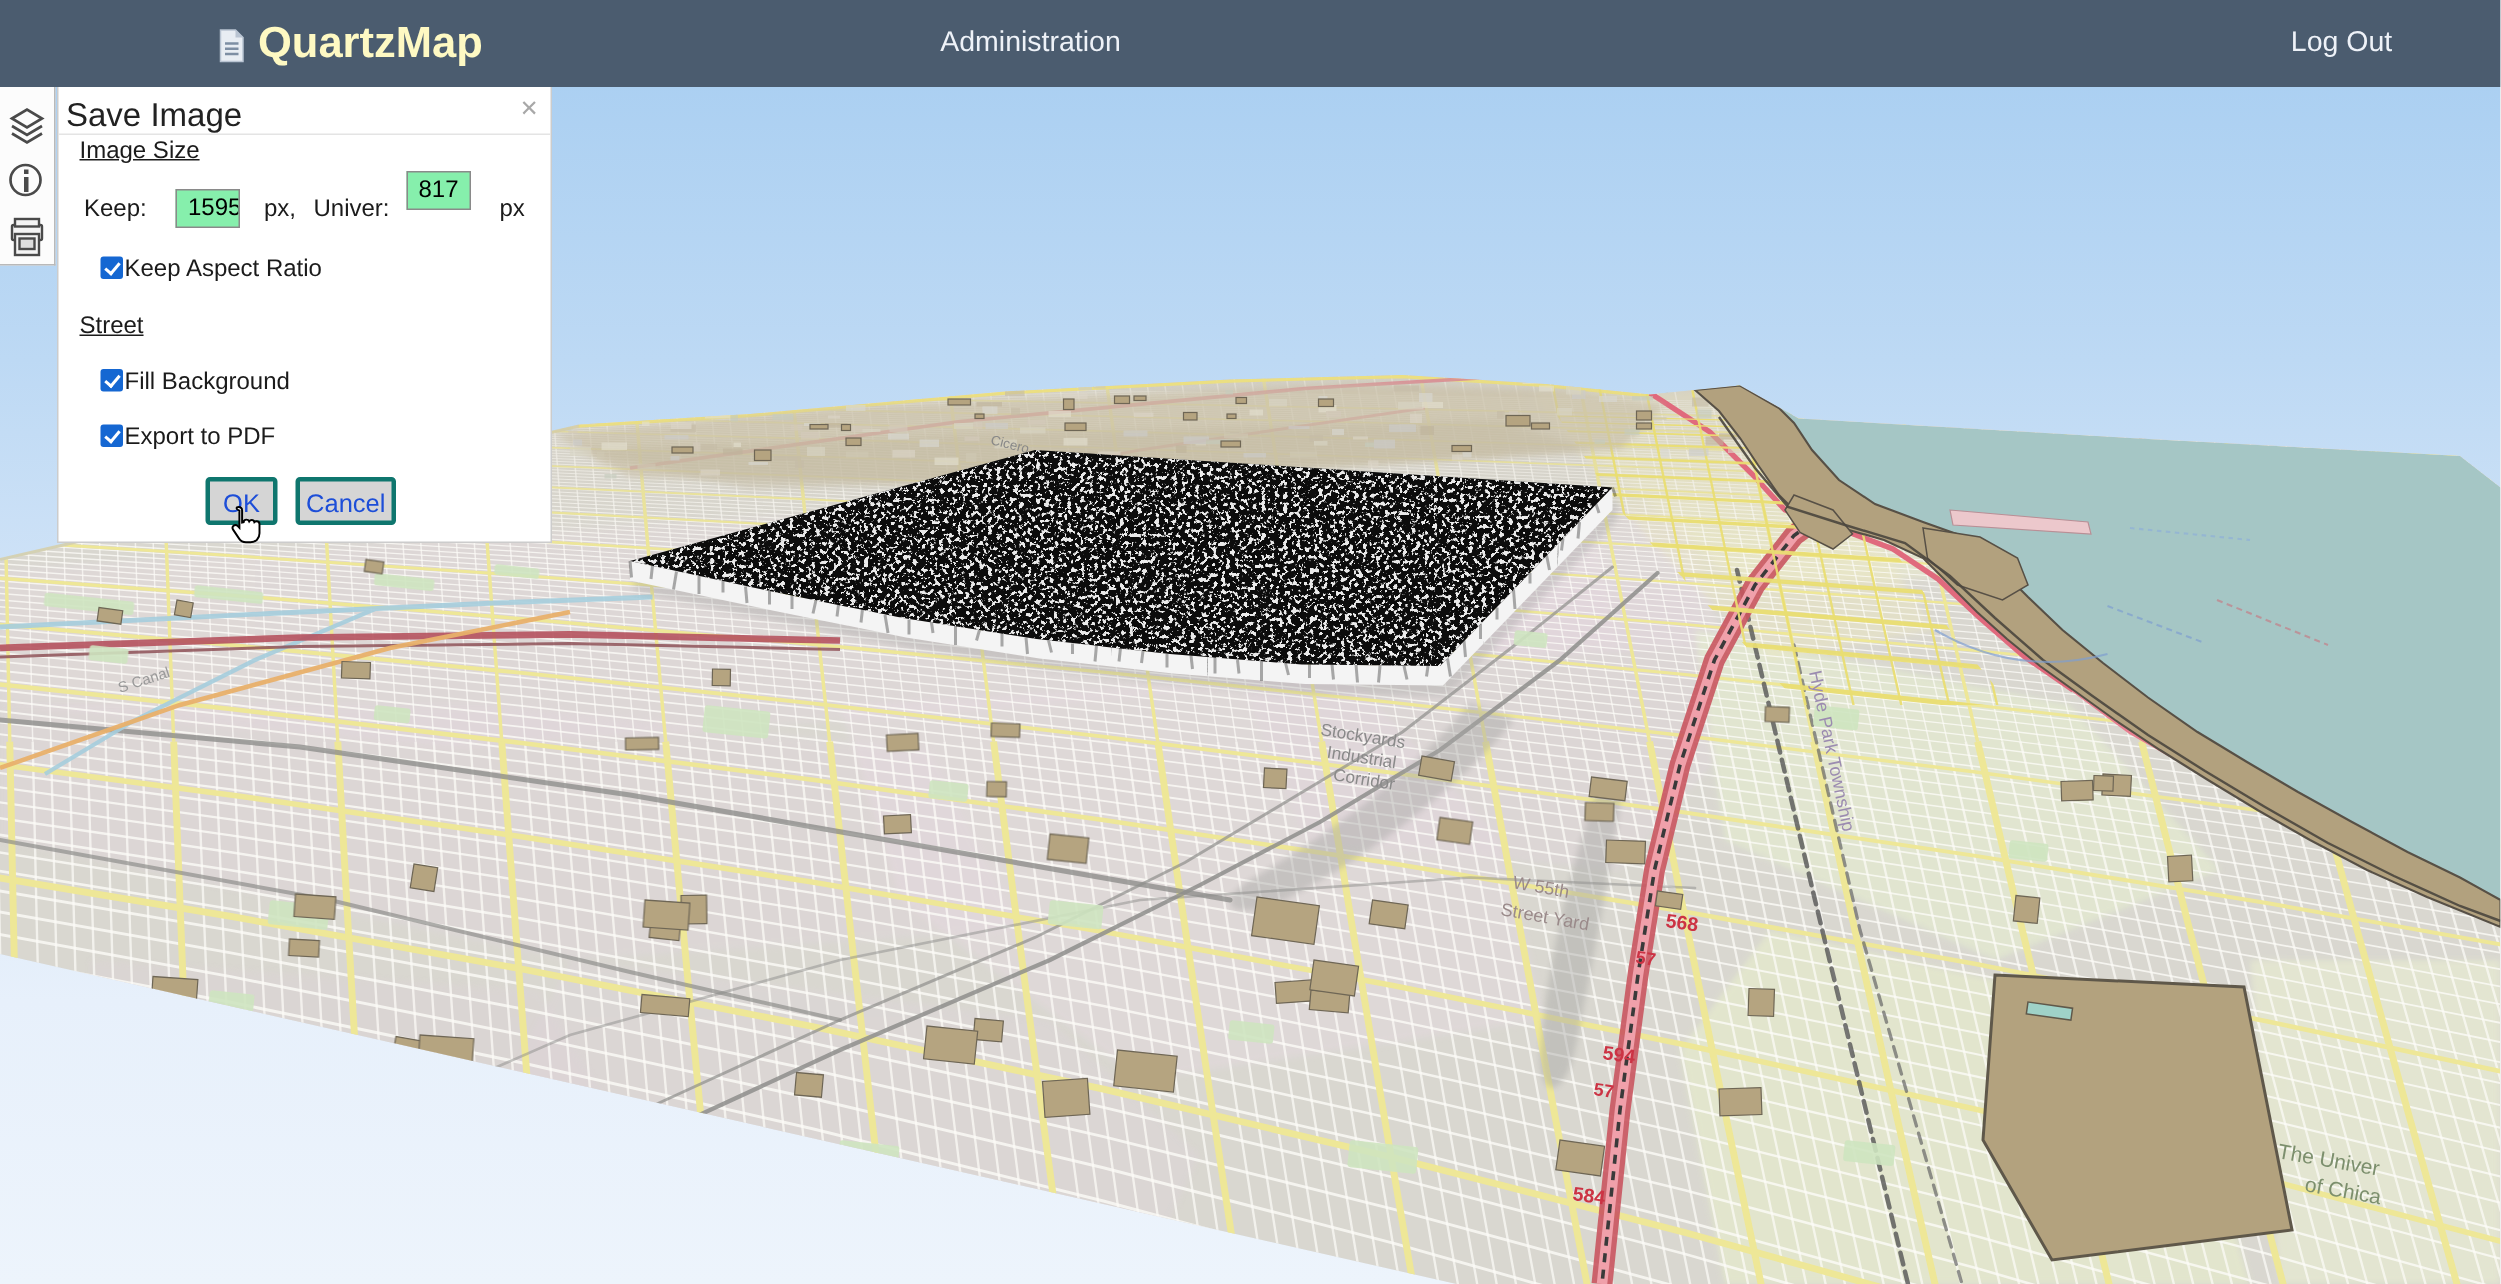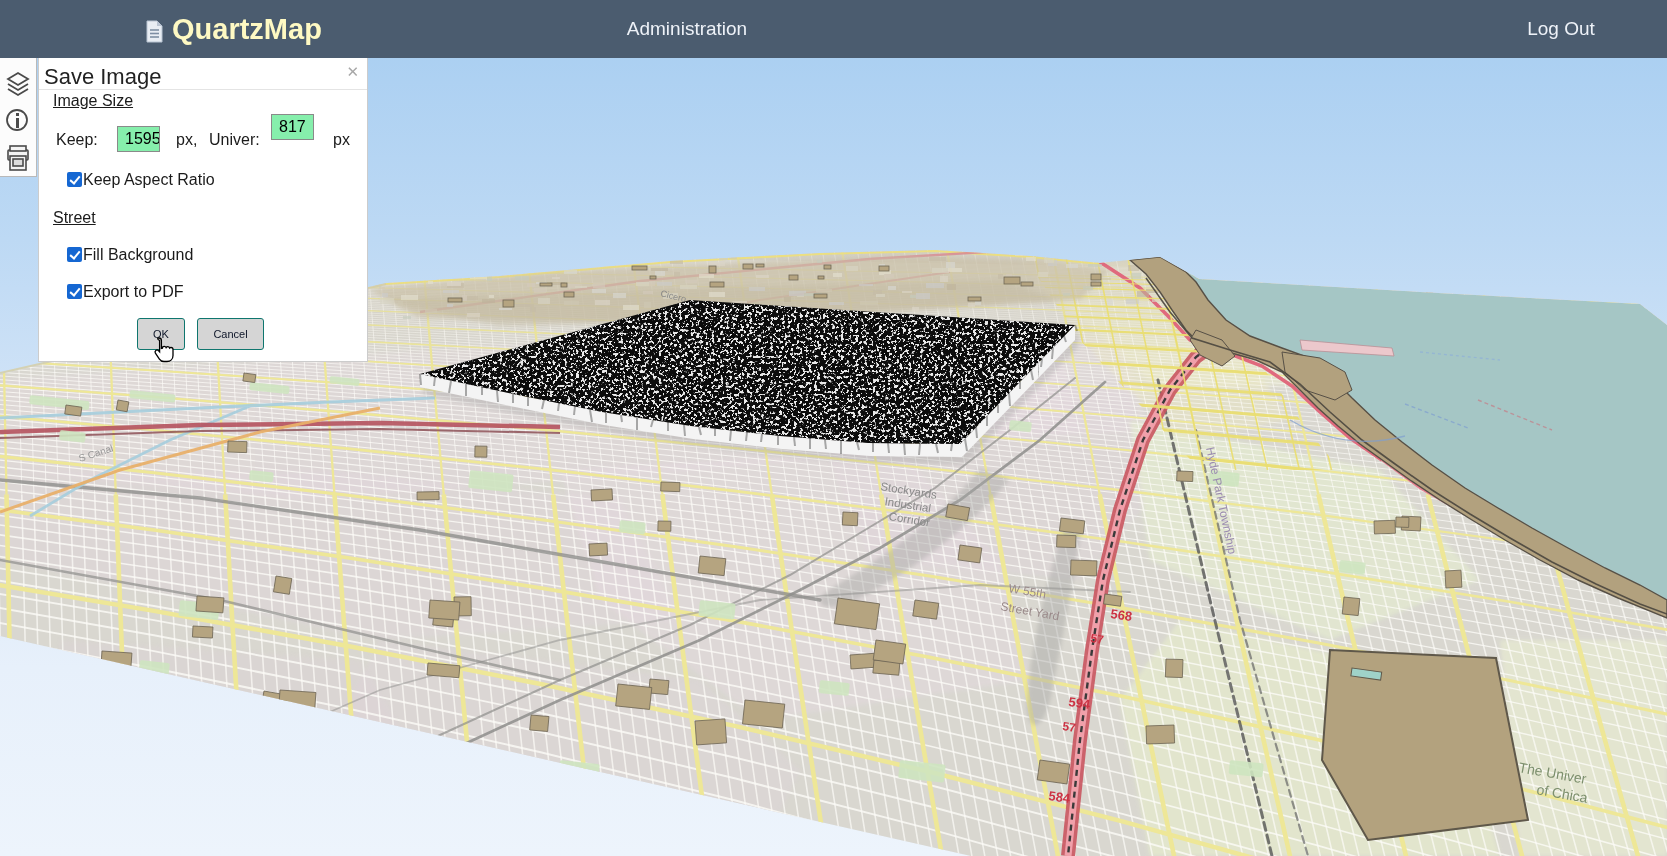--- a/index.html
+++ b/index.html
@@ -10,21 +10,21 @@
 #brand svg{vertical-align:-4px;margin-right:8px}
 #sidebar{position:absolute;left:0;top:58px;width:37px;height:119px;background:#fcfcfc;border-right:1px solid #b9b9b9;border-bottom:1px solid #b9b9b9}
 #dlg{position:absolute;left:38px;top:58px;width:330px;height:304px;background:#fff;border:1px solid #ccc;border-top:none;font-size:16px;color:#1b1b1b}
 #dlg .title{position:absolute;left:5px;top:6px;font-size:22px;color:#222}
 #dlg .x{position:absolute;right:8px;top:5px;color:#a8a8a8;font-size:15px}
 #dlg .hr{position:absolute;left:0px;top:31px;width:328px;border-top:1px solid #e4e4e4}
 .u{text-decoration:underline}
 #dlg input[type=text]{width:43px;height:26px;border:1px solid #8a8a8a;background:#86efac;font-size:16px;font-family:"Liberation Sans",sans-serif;padding-left:7px}
 .cb{display:inline-block;width:15px;height:15px;background:#1567d2;border-radius:2px;position:relative;vertical-align:-2px;margin-right:1px}
 .cb:after{content:"";position:absolute;left:5px;top:1.5px;width:4px;height:8px;border:solid #fff;border-width:0 2.5px 2.5px 0;transform:rotate(40deg)}
-.btn{position:absolute;background:#d5d5d5;border:1px solid #0f766e;border-radius:3px;font-size:11px;color:#0f172a;text-align:center}
+.btn{position:absolute;background:#d5d5d5;border:3px solid #0f766e;border-radius:3px;font-size:17px;color:#1d4ed8;text-align:center}
 </style></head><body>
 <div id="stage">
 <svg id="scene" width="1667" height="856" viewBox="0 0 1667 856">
 <defs>
 <linearGradient id="sky" x1="0" y1="0" x2="0" y2="1">
           <stop offset="0" stop-color="#a6cdf1"></stop>
           <stop offset="0.28" stop-color="#bdd9f4"></stop>
           <stop offset="0.52" stop-color="#d6e6f8"></stop>
           <stop offset="0.78" stop-color="#e7f0fb"></stop>
           <stop offset="1" stop-color="#edf4fc"></stop>

